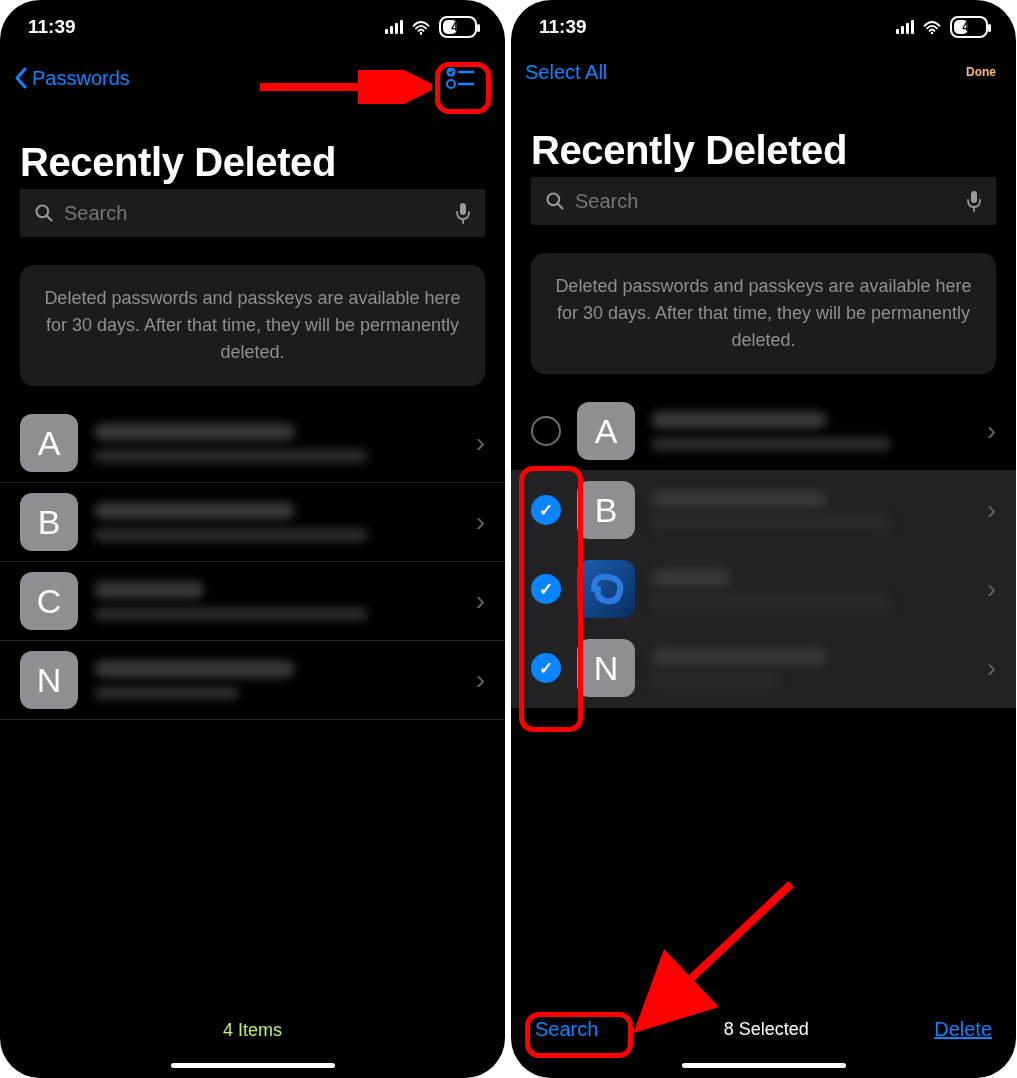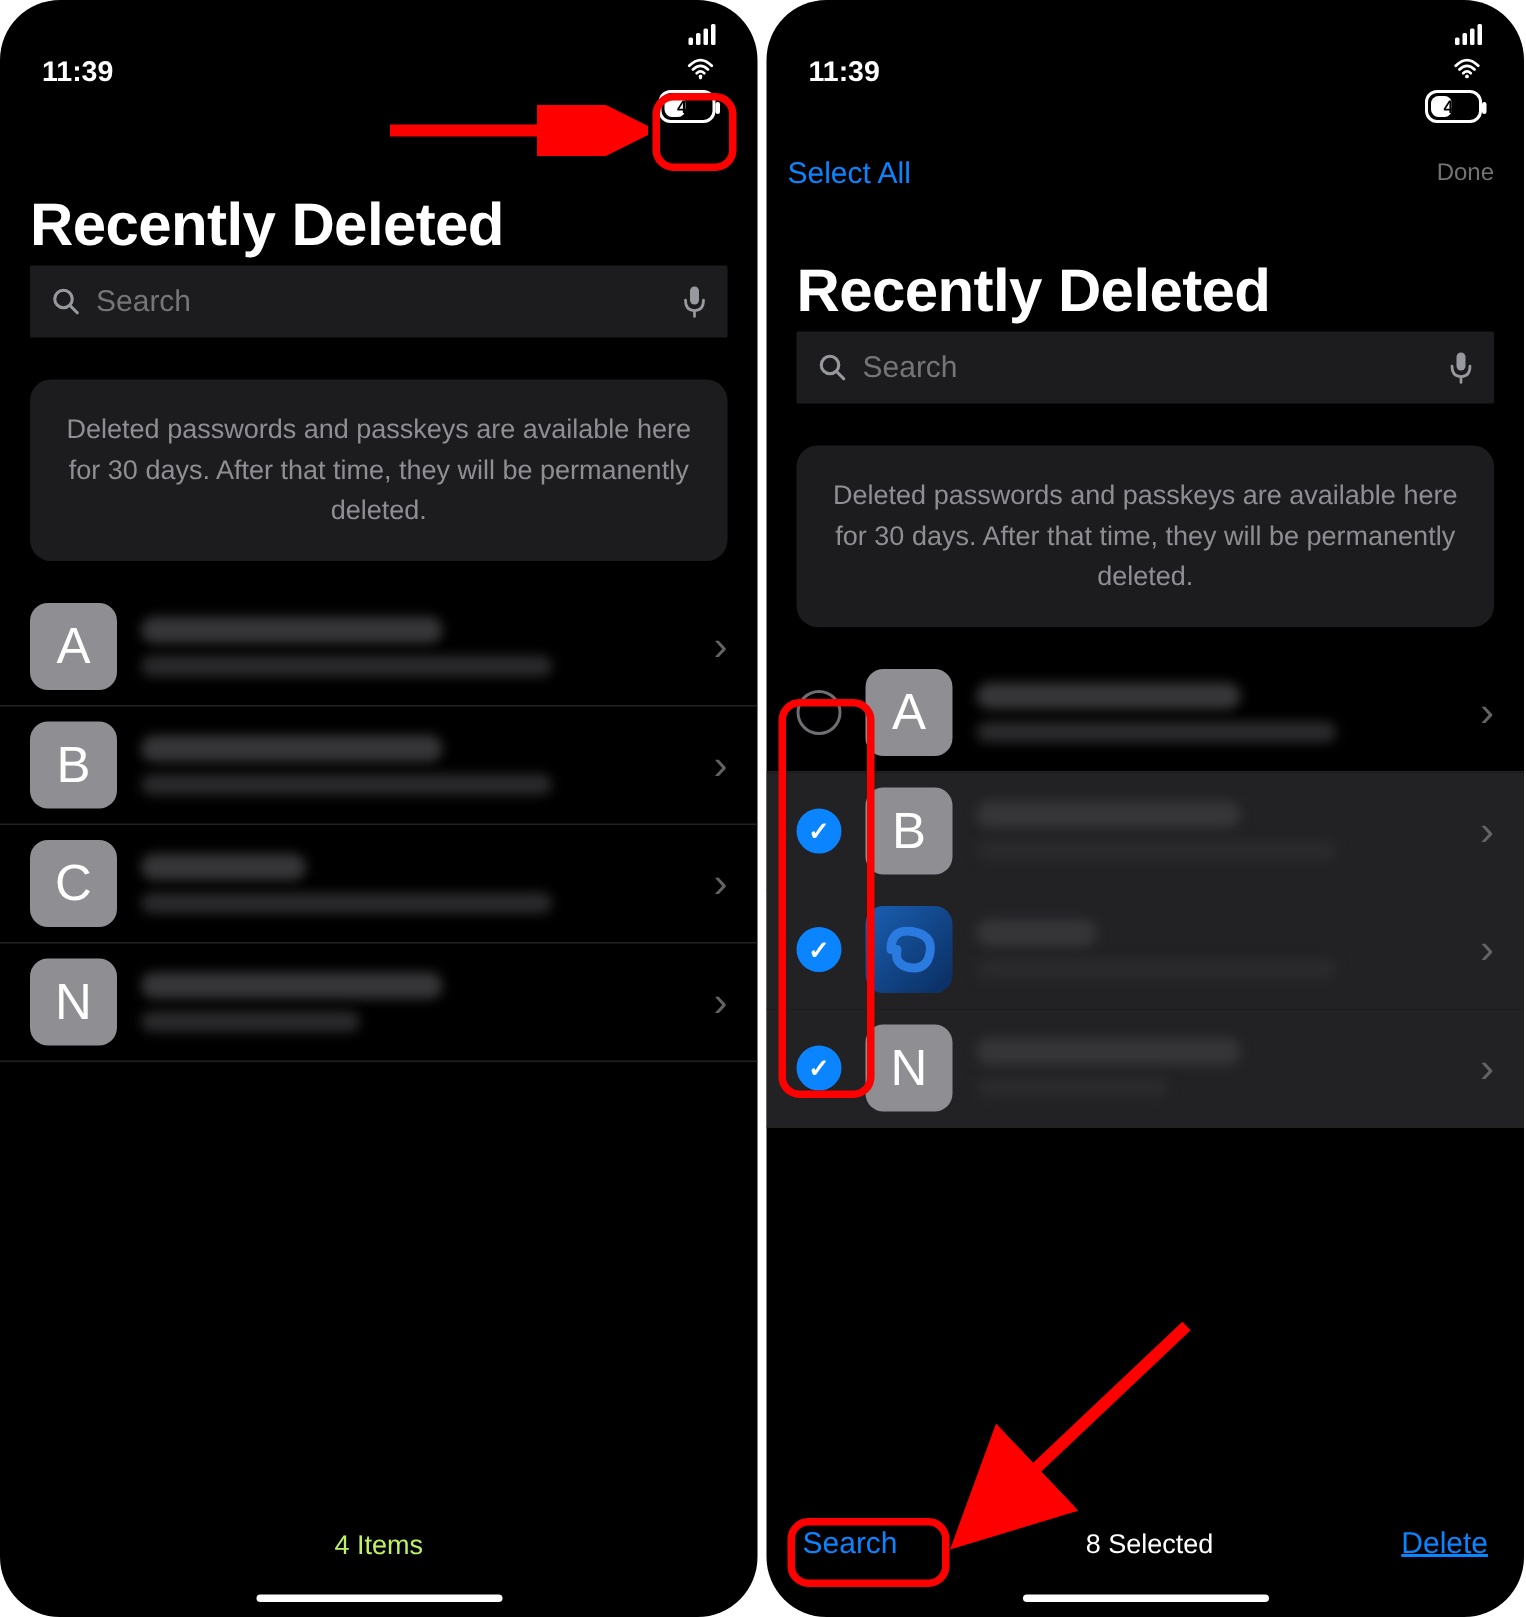--- a/index.html
+++ b/index.html
@@ -25,21 +25,21 @@
   }
   
   .status {
     display: flex;
     justify-content: space-between;
     align-items: center;
     padding: 16px 28px 10px 28px;
     font-size: 19px;
     font-weight: 600;
   }
-  .status .right { display:flex; align-items:flex-end; gap:8px;flex-direction:column; }
+  .status .right { display:flex; align-items:center; gap:8px; }
   .bars { display:inline-flex; align-items:flex-end; gap:2px; height:14px;}
   .bars span{ width:3px; background:#fff; border-radius:1px;}
   .bars span:nth-child(1){height:5px}
   .bars span:nth-child(2){height:8px}
   .bars span:nth-child(3){height:11px}
   .bars span:nth-child(4){height:14px}
   .wifi{width:20px;height:14px;position:relative;}
   .wifi svg{display:block}
   .battery {
     display:inline-flex; align-items:center;
@@ -51,21 +51,21 @@
   .batt-fill{position:absolute;left:2px;top:2px;bottom:2px;width:40%;background:#fff;border-radius:5px;z-index:0;}
   .batt-txt{position:relative;z-index:1;color:#000;}
   
   .nav {
     display:flex; justify-content:space-between; align-items:center;
     padding: 8px 20px 4px 14px;
     min-height:44px;
   }
   .nav-left { display:flex; align-items:center; gap:4px; color:#0a84ff; font-size:20px;}
   .nav-left svg{stroke:#0a84ff}
-  .nav-right{ color:#737373; font-size:16px; font-weight:400;}
+  .nav-right{ color:#fdba74; font-size:12px; font-weight:700;}
   .edit-btn{
     width:46px;height:44px;display:flex;align-items:center;justify-content:center;
     margin-right:2px;
   }
   .title {
     font-size:40px; font-weight:700; padding: 6px 20px 4px 20px; letter-spacing:-0.4px;margin-top:30px;
   }
   .search {
     margin: 0 20px;
     background:#1c1c1e;
@@ -157,20 +157,37 @@
             <circle cx="12" cy="15.5" r="1.5" fill="#fff"></circle>
           </svg>
       </span>
       <span class="battery">
           <span class="batt-fill"></span>
           <span class="batt-txt">43</span>
         </span>
     </span>
   </div>
 
+  <div class="nav">
+    <div class="nav-left">
+      <svg width="14" height="22" viewBox="0 0 14 22">
+          <path d="M11 2 L3 11 L11 20" stroke="#0a84ff" stroke-width="3" fill="none" stroke-linecap="round" stroke-linejoin="round"></path>
+        </svg>
+      <span>Passwords</span>
+    </div>
+    <div class="edit-btn">
+      <svg width="30" height="24" viewBox="0 0 30 24">
+        <circle cx="6" cy="6" r="4.5" fill="#0a84ff"></circle>
+        <path d="M4 6 L5.5 7.5 L8 5" stroke="#000" stroke-width="1.6" fill="none"></path>
+        <line x1="14" y1="6" x2="28" y2="6" stroke="#0a84ff" stroke-width="2.5" stroke-linecap="round"></line>
+        <circle cx="6" cy="18" r="4" fill="none" stroke="#0a84ff" stroke-width="2"></circle>
+        <line x1="14" y1="18" x2="28" y2="18" stroke="#0a84ff" stroke-width="2.5" stroke-linecap="round"></line>
+      </svg>
+    </div>
+  </div>
 
   <div class="title">Recently Deleted</div>
 
   <div class="search">
     <svg width="20" height="20" viewBox="0 0 24 24">
         <circle cx="10" cy="10" r="7" stroke="#98989f" stroke-width="2.5" fill="none"></circle>
         <line x1="15" y1="15" x2="21" y2="21" stroke="#98989f" stroke-width="2.5" stroke-linecap="round"></line>
       </svg>
     <input disabled="" placeholder="Search" style="">
     <svg width="16" height="22" viewBox="0 0 16 22">

